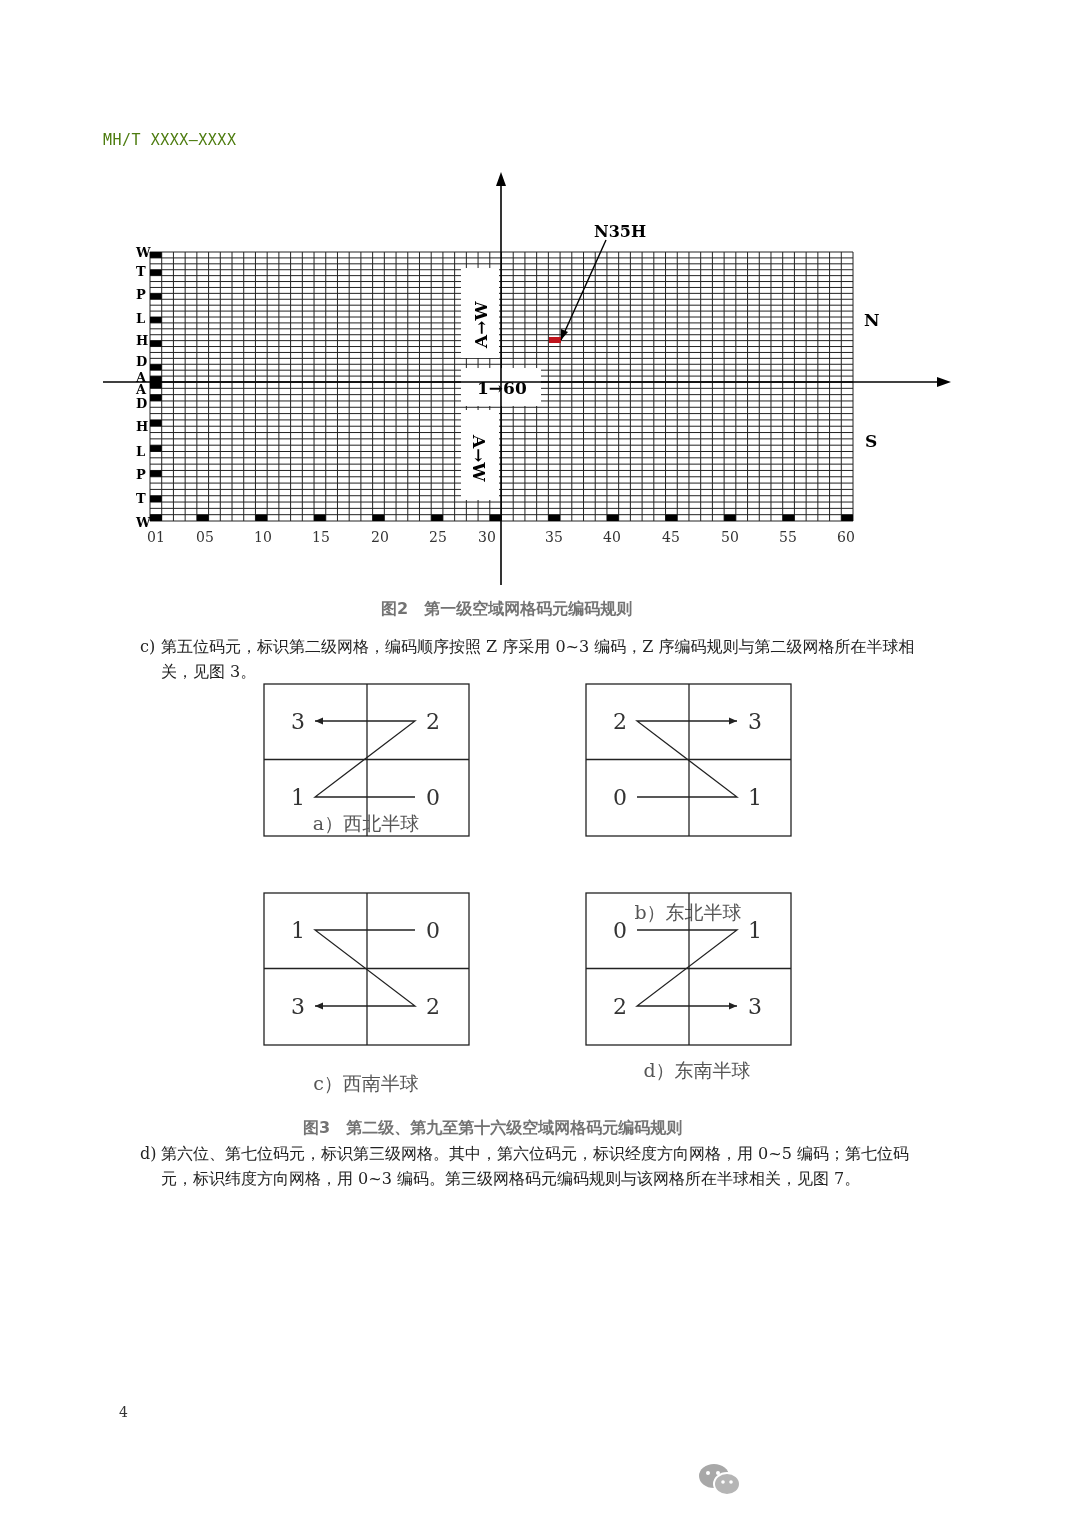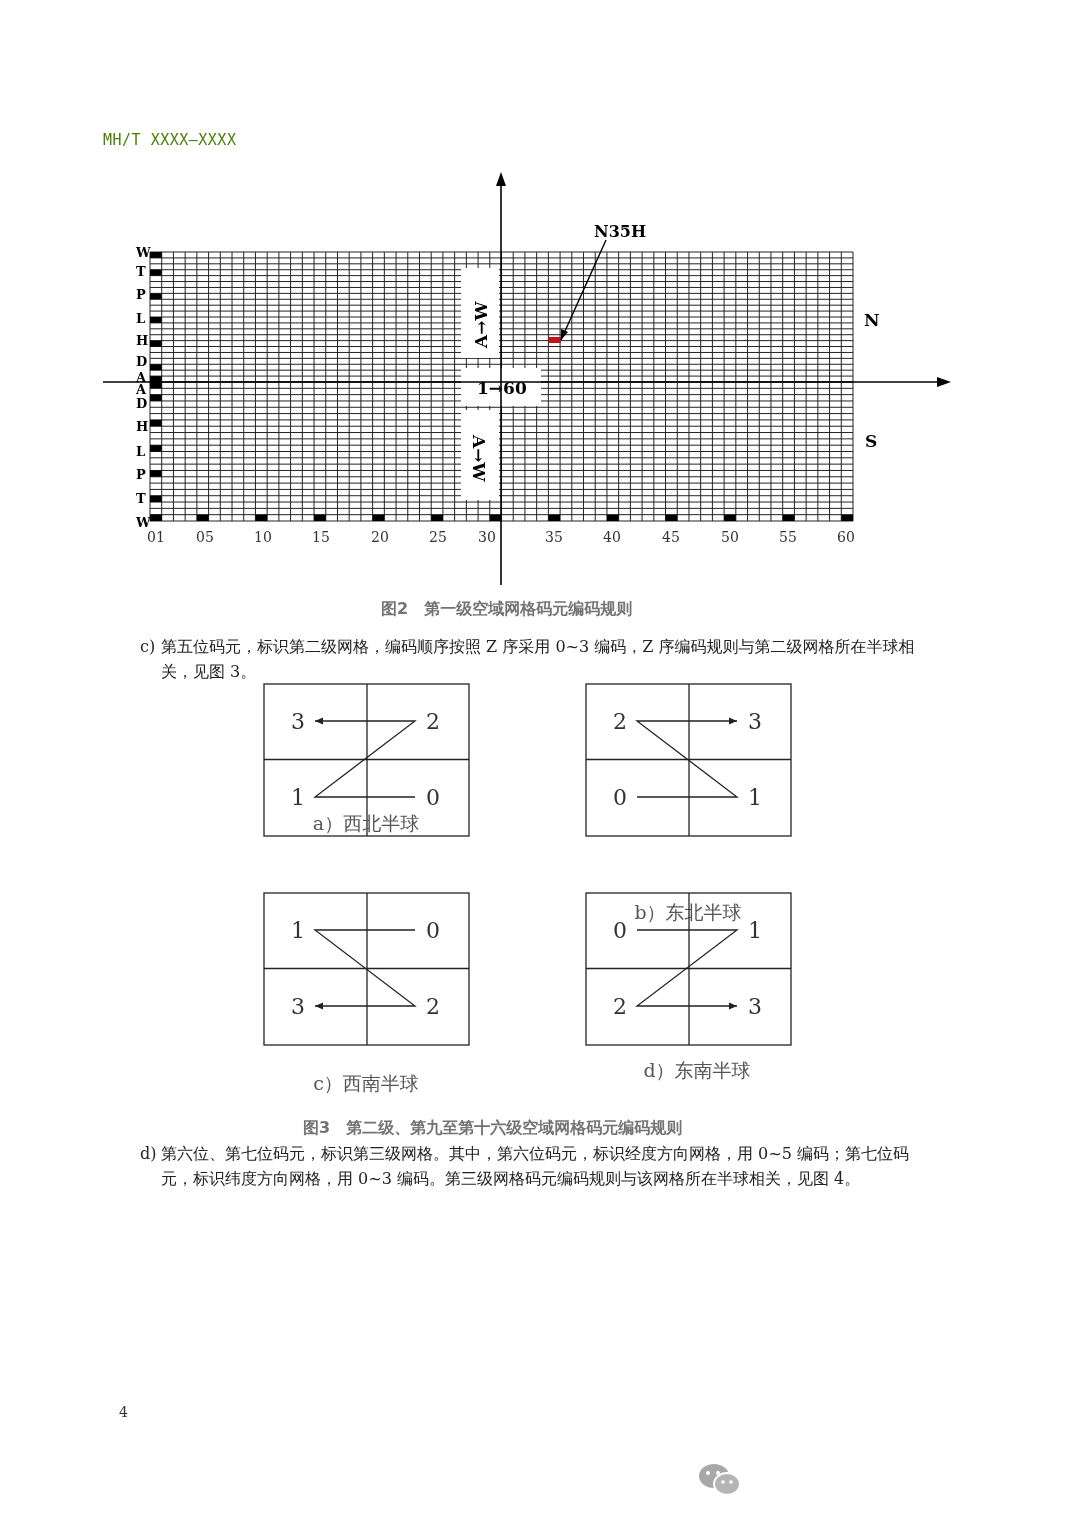--- a/index.html
+++ b/index.html
@@ -268,21 +268,21 @@
       <text x="35" y="122" font-size="22" text-anchor="middle" fill="#333">2</text>
       <text x="170" y="122" font-size="22" text-anchor="middle" fill="#333">3</text>
     </svg>
     <div class="subcap" style="left: 594px; top: 1058px;">d）东南半球</div>
   </div>
 
 <div class="caption" style="left:303px; top:1118px;">图3　第二级、第九至第十六级空域网格码元编码规则</div>
 
 <div class="para" style="top:1141px;">
   <span class="marker">d)</span>
-  <span class="body">第六位、第七位码元，标识第三级网格。其中，第六位码元，标识经度方向网格，用 0~5 编码；第七位码元，标识纬度方向网格，用 0~3 编码。第三级网格码元编码规则与该网格所在半球相关，见图 4。</span>
+  <span class="body">第六位、第七位码元，标识第三级网格。其中，第六位码元，标识经度方向网格，用 0~5 编码；第七位码元，标识纬度方向网格，用 0~3 编码。第三级网格码元编码规则与该网格所在半球相关，见图 7。</span>
 </div>
 
 <div class="pagenum">4</div>
 
 <div class="watermark">
   <svg width="46" height="36" viewBox="0 0 46 36">
     <ellipse cx="17" cy="14" rx="15" ry="12" fill="#a8a8a8"></ellipse>
     <ellipse cx="30" cy="22" rx="13" ry="11" fill="#b5b5b5" stroke="#fff" stroke-width="2"></ellipse>
     <circle cx="11" cy="11" r="2" fill="#fff"></circle>
       <circle cx="21" cy="11" r="2" fill="#fff"></circle>

